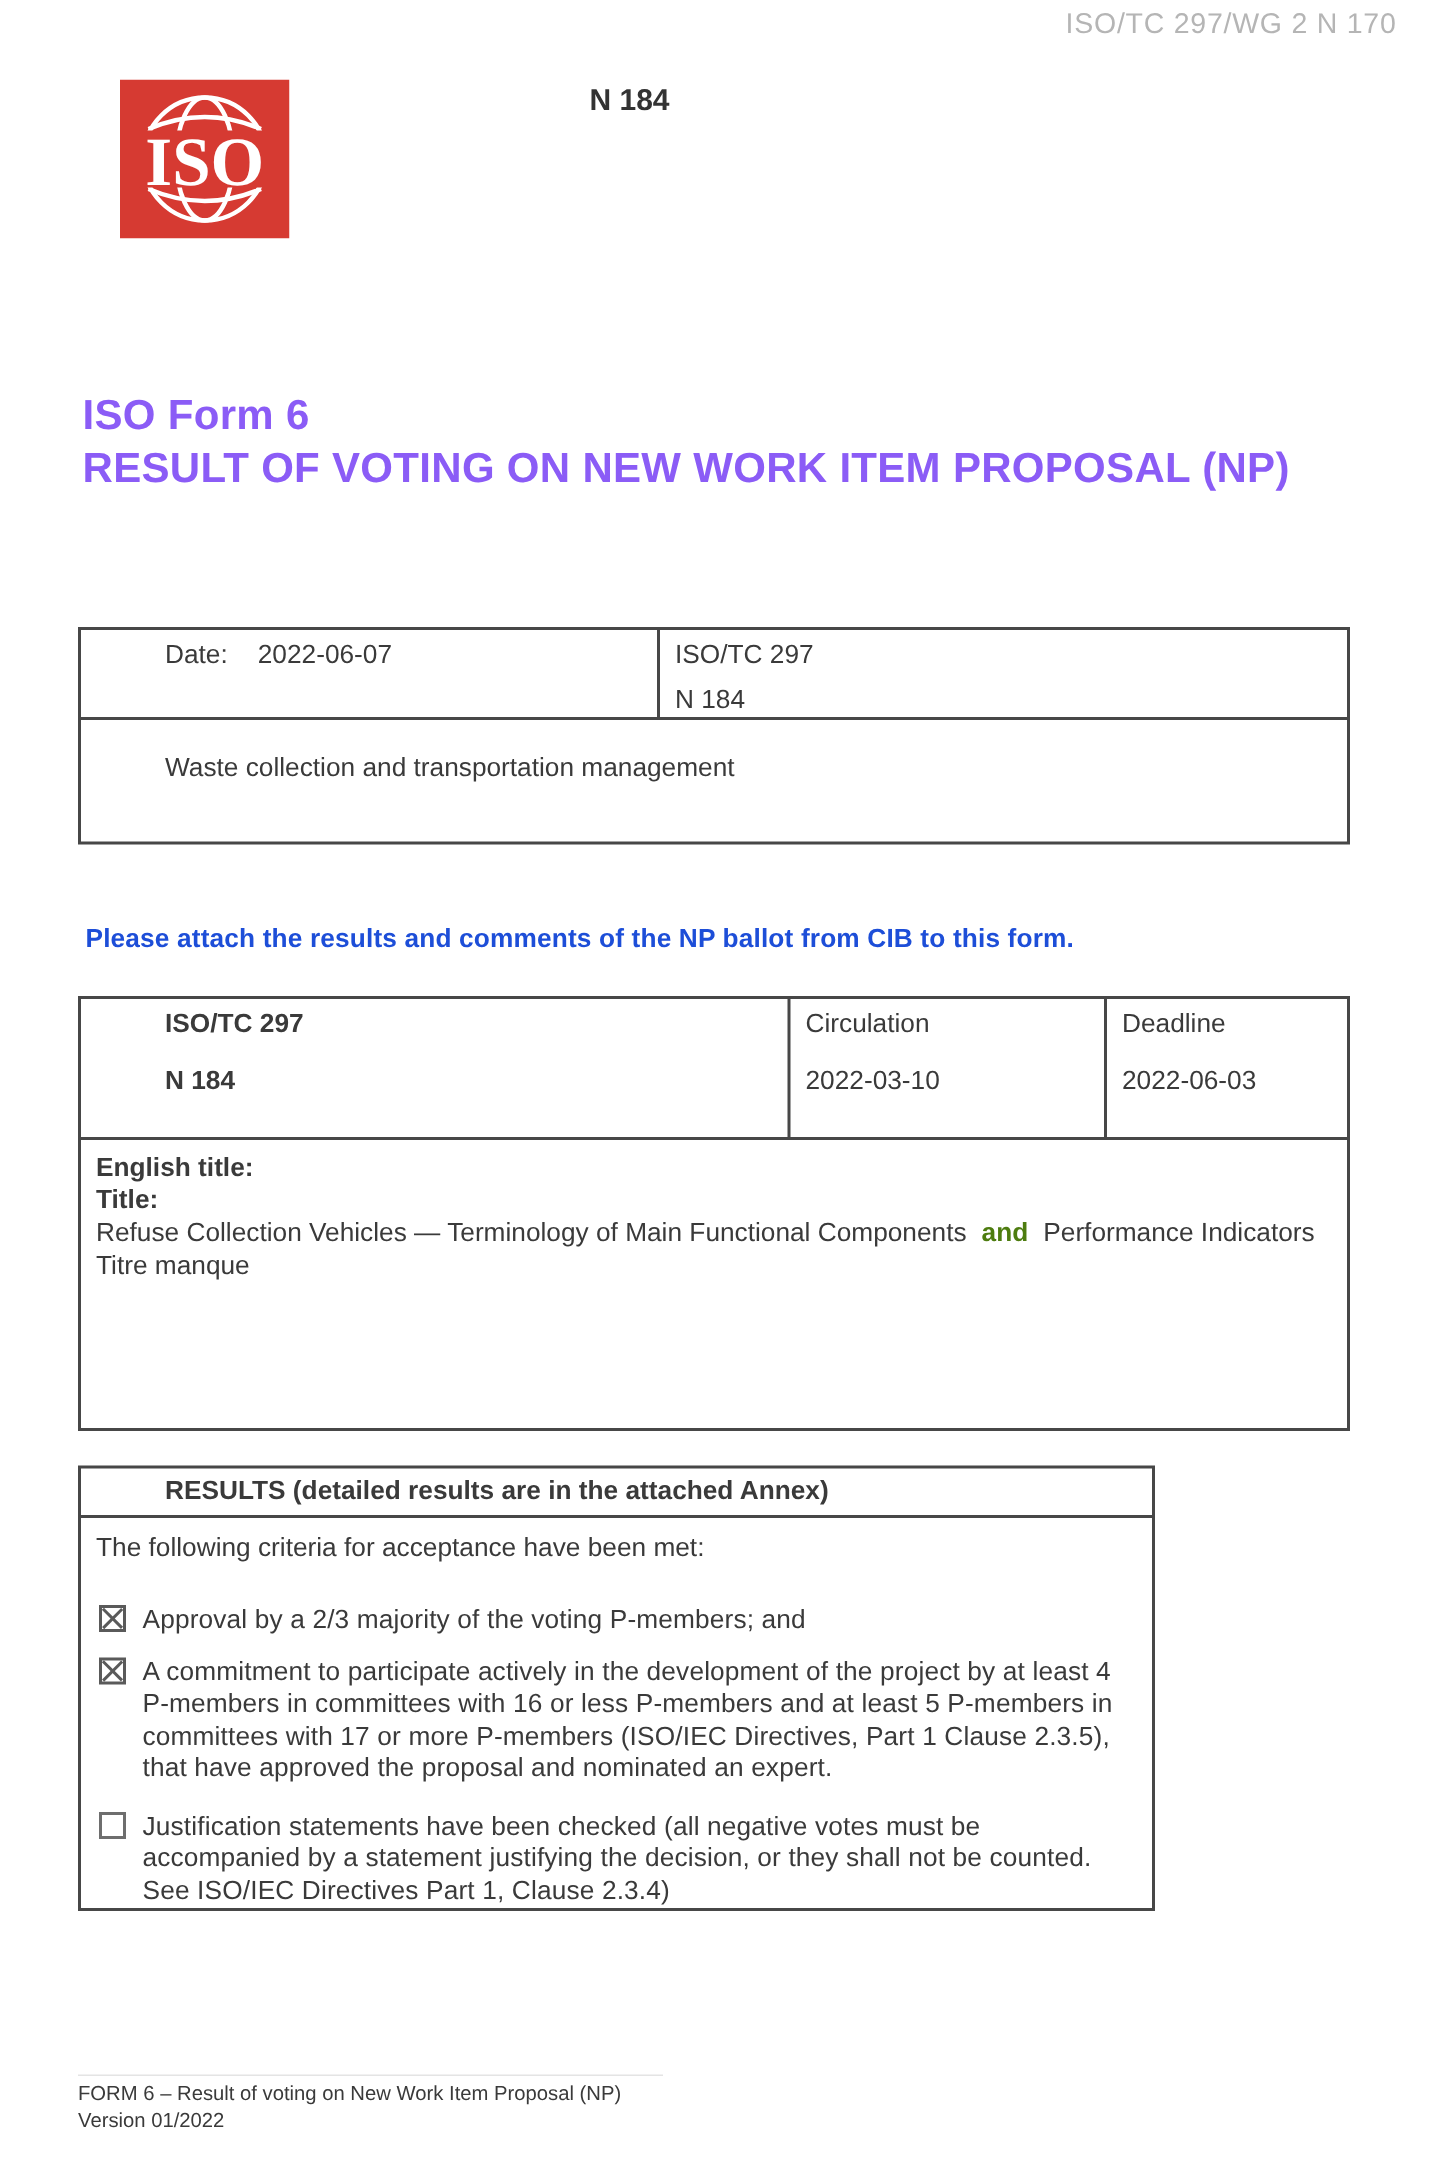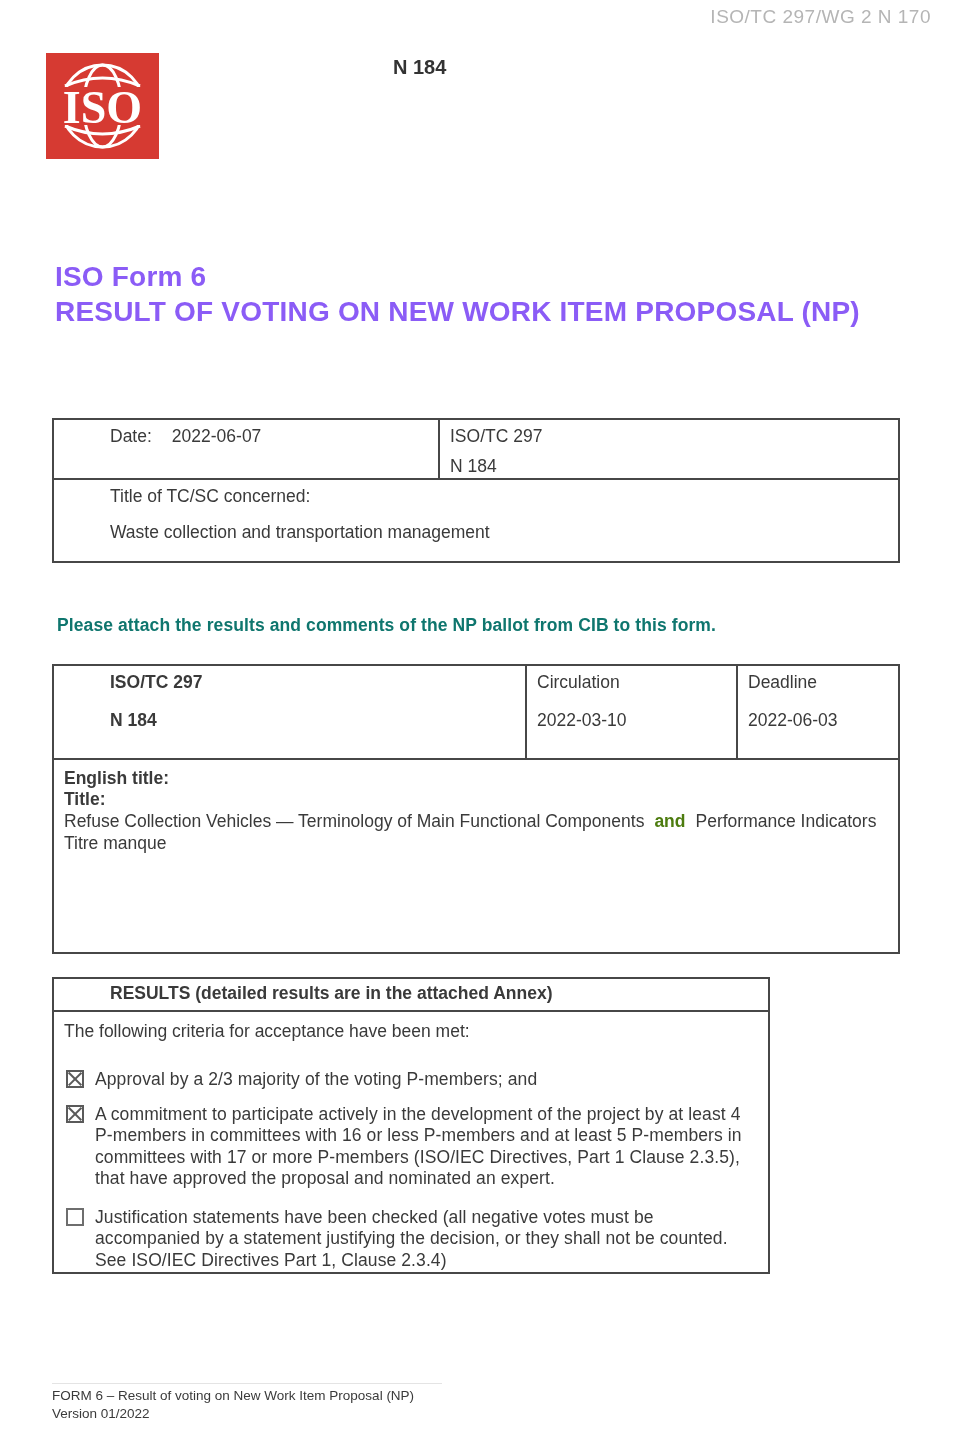--- a/index.html
+++ b/index.html
@@ -14,21 +14,21 @@
   }
   .abs { position: absolute; }
 
   
   .doc-ref {
     top: 6px; right: 36px;
     font-size: 19px;
     color: #b5b5b5;
     letter-spacing: 0.5px;
   }
-  .logo { left: 46px; top: 53px; width: 99px; height: 106px; text-decoration: underline; }
+  .logo { left: 80px; top: 53px; width: 99px; height: 106px; text-decoration: underline; }
   .n-number {
     left: 393px; top: 56px;
     font-size: 20px; font-weight: 700; color: #333;
   }
 
   
   .page-title {
     left: 55px; top: 259px;
     font-size: 28px; font-weight: 700; color: #8b5cf6;
     line-height: 35px; letter-spacing: 0.2px;
@@ -50,21 +50,21 @@
   .info-table .row1 .cell-date { width: 338px; }
   .info-table .row1 .cell-comm { flex: 1; }
   .info-table .row2 { height: 83px; }
   .date-value { margin-left: 20px; }
   .comm-line2 { margin-top: 9px; }
   .tc-title-value { margin-top: 15px; }
 
   
   .attach-note {
     left: 57px; top: 615px;
-    font-size: 17.5px; font-weight: 600; color: #0f766e;
+    font-size: 17.5px; font-weight: 600; color: #1d4ed8;
     letter-spacing: 0.1px;
   }
 
   
   .ballot-table { left: 52px; top: 664px; width: 848px; }
   .ballot-table .row1 { height: 92px; }
   .ballot-table .col-comm { width: 425px; }
   .ballot-table .col-circ { width: 211px; }
   .ballot-table .col-dead { flex: 1; }
   .cell-stack-line2 { margin-top: 17px; }
@@ -142,21 +142,20 @@
     <div class="cell cell-date">
       <span>Date:</span><span class="date-value">2022-06-07</span>
     </div>
     <div class="cell cell-comm">
       <div>ISO/TC 297</div>
       <div class="comm-line2">N 184</div>
     </div>
   </div>
   <div class="row row2">
     <div class="cell" style="flex:1">
-      <div>Title of TC/SC concerned:</div>
       <div class="tc-title-value">Waste collection and transportation management</div>
     </div>
   </div>
 </div>
 
 <div class="abs attach-note">Please attach the results and comments of the NP ballot from CIB to this form.</div>
 
 <div class="abs grid ballot-table t">
   <div class="row row1">
     <div class="cell col-comm">

